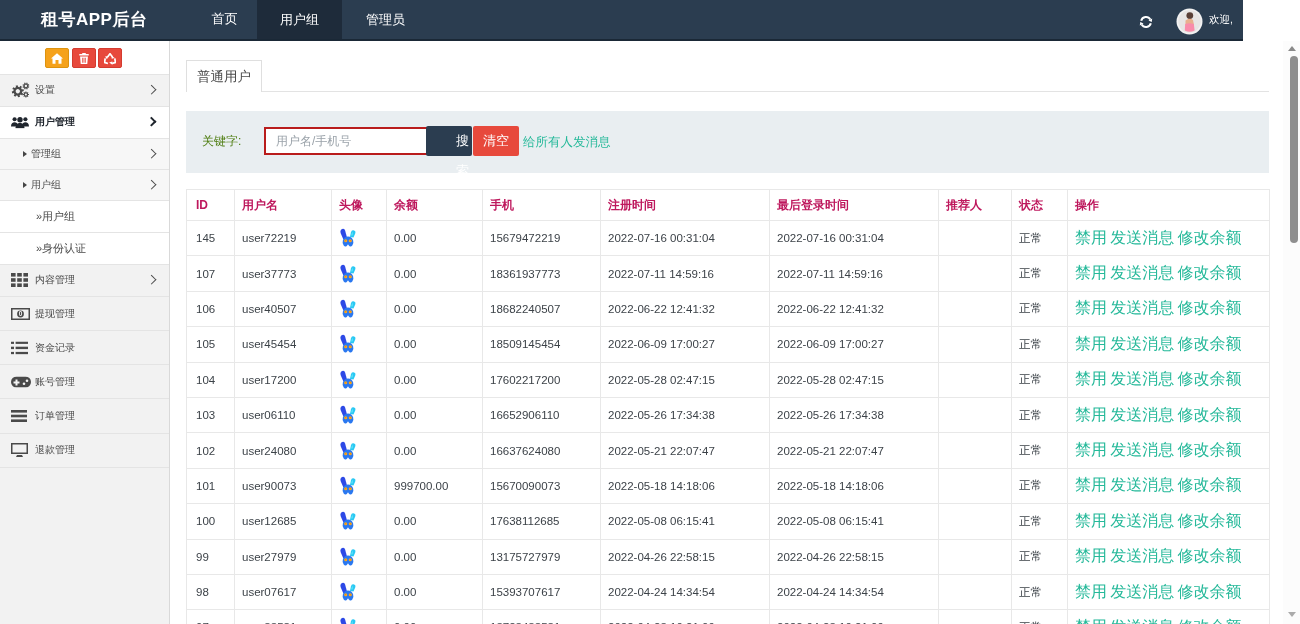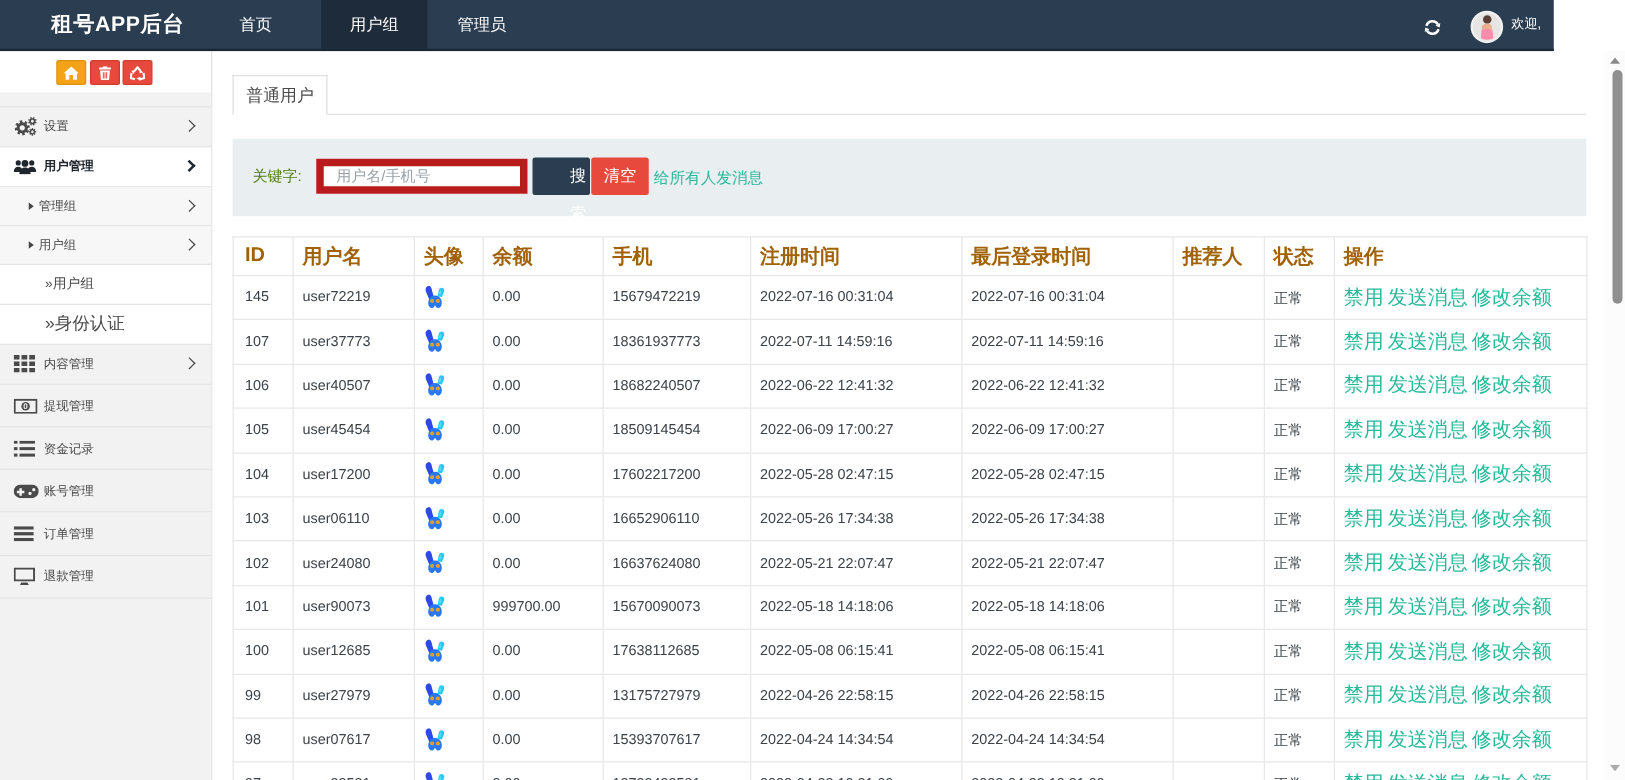--- a/index.html
+++ b/index.html
@@ -43,36 +43,36 @@
 #content { position:absolute; left:170px; top:41px; width:1113px; height:583px;
   background:#fff; }
 #tabline { position:absolute; left:16px; top:50px; width:1083px; height:1px;
   background:#e3e3e3; }
 #tab { position:absolute; left:16px; top:19px; width:76px; height:32px;
   background:#fff; border:1px solid #dfdfdf; border-bottom:none;
   text-align:center; line-height:31px; font-size:13.5px; color:#4a4a4a; }
 #filter { position:absolute; left:16px; top:70px; width:1083px; height:62px;
   background:#e9eef1; }
 #filter .lab { position:absolute; left:16px; top:22px; font-size:12px; color:#4d7c0f; }
-#filter input { position:absolute; left:67px; top:16px; width:169px; height:28px;
-  border:6px solid #b91c1c; background:#fff; font-size:12px; padding:0 10px;
+#filter input { position:absolute; left:78px; top:16px; width:169px; height:28px;
+  border:2px solid #b91c1c; background:#fff; font-size:12px; padding:0 10px;
   font-family:"Liberation Sans",sans-serif; color:#555; }
 #filter input::placeholder { color:#9aa2a9; }
 .fbtn { position:absolute; top:15px; width:46px; height:30px; line-height:30px;
   text-align:center; color:#fff; font-size:13px; border-radius:2px; }
 #filter .link { position:absolute; left:337px; top:23px; font-size:12.5px;
   color:#26b99a; }
 
 
 #tbl { position:absolute; left:16px; top:148px; width:1083px;
   border-collapse:collapse; table-layout:fixed; background:#fff; }
 #tbl th, #tbl td { border:1px solid #e8e8e8; padding:0 0 0 7px; text-align:left;
   overflow:hidden; white-space:nowrap; }
 #tbl th:first-child, #tbl td:first-child { padding-left:9px; }
-#tbl th { height:31px; font-size:16px; color:#a16207; font-weight:bold; }
+#tbl th { height:31px; font-size:12px; color:#be185d; font-weight:bold; }
 #tbl td { height:35.4px; font-size:11.5px; color:#3c4248; }
 #tbl td.av { padding-top:5px; padding-bottom:0; padding-left:5px; }
 #tbl a { color:#26b99a; font-size:16px;text-align:center; }
 
 
 #sbar { position:absolute; left:1283px; top:41px; width:17px; height:583px;
   background:#fcfcfc; }
 #sbar .thumb { position:absolute; left:7px; top:15px; width:8px; height:187px;
   background:#8f8f8f; border-radius:4px; }
 .uparr { position:absolute; left:4.5px; top:5px; width:0; height:0;
@@ -80,21 +80,21 @@
   border-bottom:5px solid #8a8a8a; }
 .dnarr { position:absolute; left:4.5px; top:571px; width:0; height:0;
   border-left:4px solid transparent; border-right:4px solid transparent;
   border-top:5px solid #ababab; }
 </style>
 </head>
 <body>
 
 <div id="nav">
   <div class="title">租号APP后台</div>
-  <div class="mi" style="left:168px;width:73px;">首页</div>
+  <div class="mi" style="left:188px;width:73px;font-family:Liberation Mono, monospace;">首页</div>
   <div class="mi act" style="left:257px;width:85px;">用户组</div>
   <div class="mi" style="left:343px;width:85px;">管理员</div>
   <svg class="abs" style="left:1139px;top:15px;" width="14" height="14" viewBox="0 0 14 14">
     <g stroke="#fff" stroke-width="2" fill="none">
       <path d="M2.17 5.71 A5 5 0 0 1 11.33 4.5"></path>
       <path d="M11.83 8.29 A5 5 0 0 1 2.67 9.5"></path>
     </g>
     <path fill="#fff" d="M13.23 3.4 L9.43 5.6 L12.73 6.92 Z"></path>
     <path fill="#fff" d="M0.77 10.6 L4.57 8.4 L1.27 7.08 Z"></path>
   </svg>
@@ -128,21 +128,21 @@
         <path d="M1.4 6.2 L0.7 11 L4.6 12.2"></path>
       </g>
       <g fill="#fff">
         <path d="M9.2 3.1 L12.4 5.8 L8.9 6.6 Z"></path>
         <path d="M9.8 13.8 L6 11.2 L9.8 9.8 Z"></path>
         <path d="M1.2 4.2 L5.3 3.6 L3.4 7.2 Z"></path>
       </g>
     </svg>
   </div>
   <div id="menu">
-    <div class="mrow" style="height:32.5px;background:#f2f2f2;border-top:1px solid #e4e4e4;margin-top:11px;">
+    <div class="mrow" style="height:32.5px;background:#f2f2f2;border-top:1px solid #e4e4e4;">
       <svg class="ico" width="19" height="16" viewBox="0 0 19.5 16">
         <g fill="#4a4a4a" fill-rule="evenodd">
         <path d="M12.71 11.71 L11.52 13.54 L10.10 12.70 L8.73 13.56 L9.33 15.05 L7.20 15.50 L6.79 13.90 L5.21 13.54 L4.59 15.01 L2.76 13.82 L3.60 12.40 L2.74 11.03 L1.25 11.63 L0.80 9.50 L2.40 9.09 L2.76 7.51 L1.29 6.89 L2.48 5.06 L3.90 5.90 L5.27 5.04 L4.67 3.55 L6.80 3.10 L7.21 4.70 L8.79 5.06 L9.41 3.59 L11.24 4.78 L10.40 6.20 L11.26 7.57 L12.75 6.97 L13.20 9.10 L11.60 9.51 L11.24 11.09 Z M9.20 9.30 C9.20 8.08 8.22 7.10 7.00 7.10 C5.78 7.10 4.80 8.08 4.80 9.30 C4.80 10.52 5.78 11.50 7.00 11.50 C8.22 11.50 9.20 10.52 9.20 9.30 Z"></path>
         <path d="M18.83 4.62 L18.36 5.79 L17.40 5.44 L16.74 6.07 L17.29 6.90 L16.13 7.40 L15.70 6.47 L14.78 6.45 L14.58 7.43 L13.41 6.96 L13.76 6.00 L13.13 5.34 L12.30 5.89 L11.80 4.73 L12.73 4.30 L12.75 3.38 L11.77 3.18 L12.24 2.01 L13.20 2.36 L13.86 1.73 L13.31 0.90 L14.47 0.40 L14.90 1.33 L15.82 1.35 L16.02 0.37 L17.19 0.84 L16.84 1.80 L17.47 2.46 L18.30 1.91 L18.80 3.07 L17.87 3.50 L17.85 4.42 Z M16.50 3.90 C16.50 3.24 15.96 2.70 15.30 2.70 C14.64 2.70 14.10 3.24 14.10 3.90 C14.10 4.56 14.64 5.10 15.30 5.10 C15.96 5.10 16.50 4.56 16.50 3.90 Z"></path>
         <path d="M17.94 14.41 L17.15 15.21 L16.48 14.57 L15.72 14.86 L15.89 15.75 L14.76 15.75 L14.74 14.83 L14.00 14.50 L13.49 15.24 L12.69 14.45 L13.33 13.78 L13.04 13.02 L12.15 13.19 L12.15 12.06 L13.07 12.04 L13.40 11.30 L12.66 10.79 L13.45 9.99 L14.12 10.63 L14.88 10.34 L14.71 9.45 L15.84 9.45 L15.86 10.37 L16.60 10.70 L17.11 9.96 L17.91 10.75 L17.27 11.42 L17.56 12.18 L18.45 12.01 L18.45 13.14 L17.53 13.16 L17.20 13.90 Z M16.35 12.60 C16.35 12.02 15.88 11.55 15.30 11.55 C14.72 11.55 14.25 12.02 14.25 12.60 C14.25 13.18 14.72 13.65 15.30 13.65 C15.88 13.65 16.35 13.18 16.35 12.60 Z"></path>
         </g>
       </svg>
       <span class="txt">设置</span>
         <span class="chev"></span>
     </div>
@@ -166,21 +166,21 @@
     </div>
     <div class="mrow" style="height:31px;background:#f7f7f7;">
       <span class="tri"></span>
         <span class="txt" style="left:31px;">用户组</span>
         <span class="chev"></span>
     </div>
     <div class="mrow" style="height:31.5px;background:#fff;">
       <span class="txt" style="left:36px;font-size:11px;">»用户组</span>
     </div>
     <div class="mrow" style="height:32px;background:#fff;">
-      <span class="txt" style="left:36px;font-size:14px;">»身份认证</span>
+      <span class="txt" style="left:36px;font-size:11px;">»身份认证</span>
     </div>
     <div class="mrow" style="height:32.5px;background:#f2f2f2;">
       <svg class="ico" width="17" height="14" viewBox="0 0 17 14">
           <g fill="#4a4a4a">
             <rect x="0" y="0" width="4.6" height="3.6"></rect>
             <rect x="6.2" y="0" width="4.6" height="3.6"></rect>
             <rect x="12.4" y="0" width="4.6" height="3.6"></rect>
             <rect x="0" y="5.2" width="4.6" height="3.6"></rect>
             <rect x="6.2" y="5.2" width="4.6" height="3.6"></rect>
             <rect x="12.4" y="5.2" width="4.6" height="3.6"></rect>

